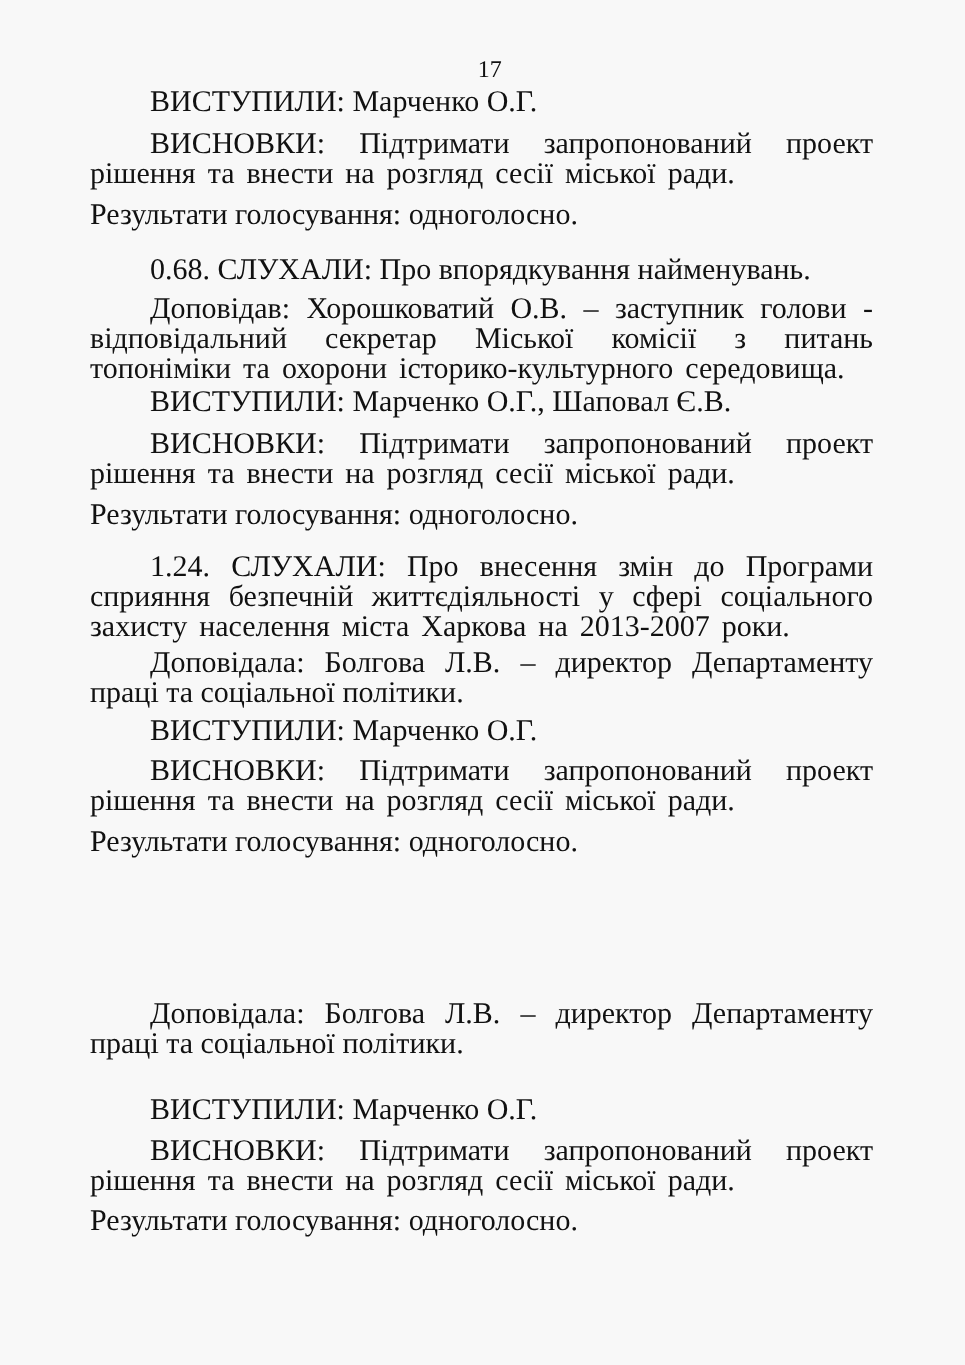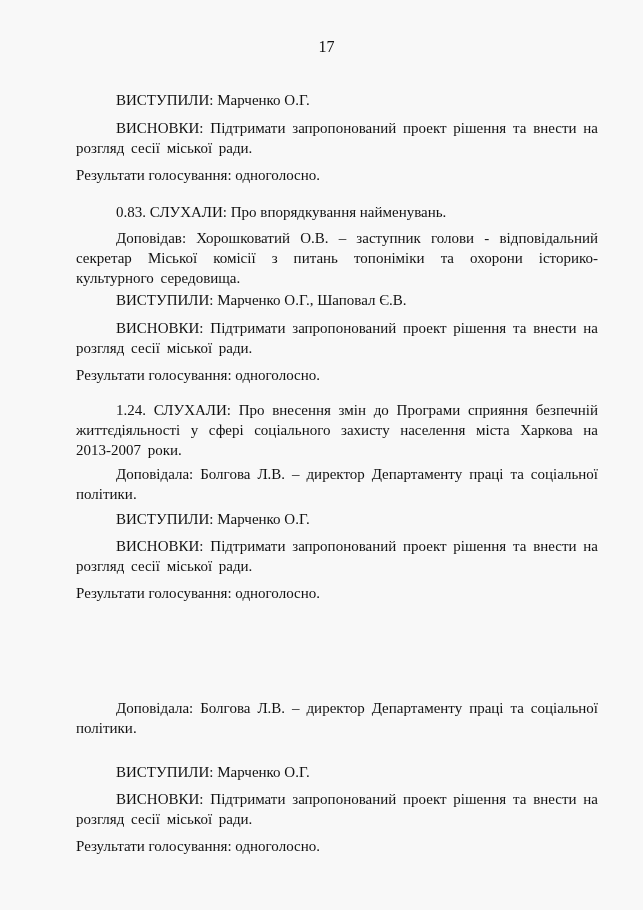--- a/index.html
+++ b/index.html
@@ -6,37 +6,37 @@
   body {
     width: 643px; height: 910px;
     background: #f8f8f8;
     font-family: "Liberation Serif", serif;
     color: #111;
     position: relative;
     overflow: hidden;
   }
   .page { position: absolute; left: 0; top: 0; width: 643px; height: 910px; }
   .pnum { position: absolute; top: 38px; left: 0; width: 643px; text-align: center; font-size: 16px; padding-left: 10px; box-sizing: border-box; }
-  .blk { position: absolute; left: 76px; width: 522px; font-size: 15px; line-height: 20px; margin-top: 32px; }
+  .blk { position: absolute; left: 60px; width: 522px; font-size: 20px; line-height: 20px; }
   .ind { text-indent: 40px; }
   .j { text-align: justify; text-align-last: left; }
   .it { }
   .ws { word-spacing: 3px; }
 </style>
 </head>
 <body>
 
 <div class="page">
   <div class="pnum">17</div>
 
   <div class="blk ind" style="top:58px">ВИСТУПИЛИ: Марченко О.Г.</div>
   <div class="blk ind j ws" style="top:86px">ВИСНОВКИ:  Підтримати запропонований проект рішення та внести на розгляд сесії міської ради.</div>
   <div class="blk it" style="top:133px">Результати голосування:  одноголосно.</div>
 
-  <div class="blk ind" style="top:170px">0.83. СЛУХАЛИ: Про впорядкування найменувань.</div>
+  <div class="blk ind" style="top:170px">0.68. СЛУХАЛИ: Про впорядкування найменувань.</div>
   <div class="blk ind" style="top:258px">ВИСТУПИЛИ: Марченко О.Г., Шаповал Є.В.</div>
   <div class="blk ind j it ws" style="top:196px">Доповідав: Хорошковатий О.В. – заступник голови - відповідальний секретар Міської комісії з питань топоніміки та охорони історико-культурного середовища.</div>
   <div class="blk ind j ws" style="top:286px">ВИСНОВКИ:  Підтримати запропонований проект рішення та внести на розгляд сесії міської ради.</div>
   <div class="blk it" style="top:333px">Результати голосування:  одноголосно.</div>
 
   <div class="blk ind j ws" style="top:368px">1.24. СЛУХАЛИ: Про внесення змін до Програми сприяння безпечній життєдіяльності у сфері соціального захисту населення міста Харкова на 2013-2007 роки.</div>
   <div class="blk ind j it" style="top:432px">Доповідала: Болгова Л.В. – директор Департаменту праці та соціальної політики.</div>
   <div class="blk ind" style="top:477px">ВИСТУПИЛИ: Марченко О.Г.</div>
   <div class="blk ind j ws" style="top:504px">ВИСНОВКИ:  Підтримати запропонований проект рішення та внести на розгляд сесії міської ради.</div>
   <div class="blk it" style="top:551px">Результати голосування:  одноголосно.</div>

